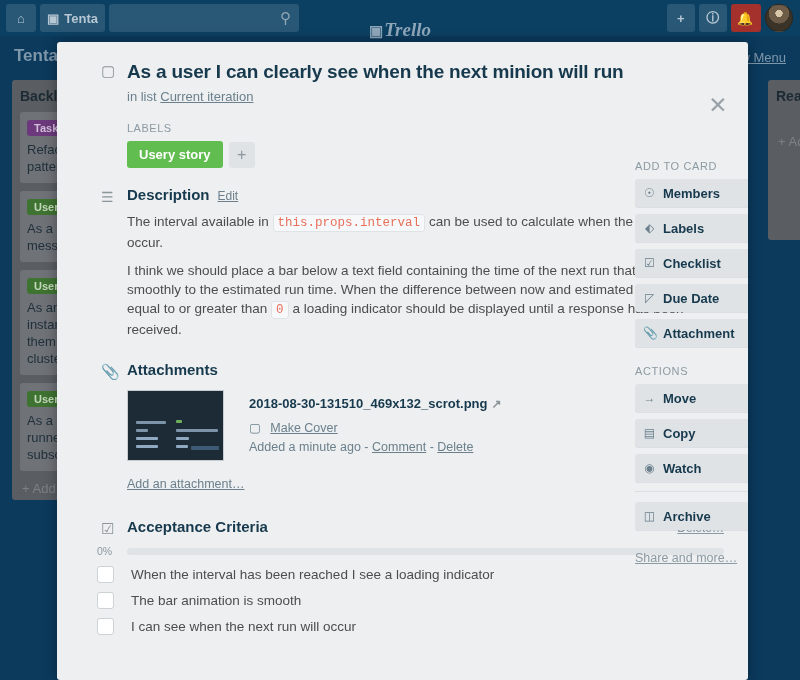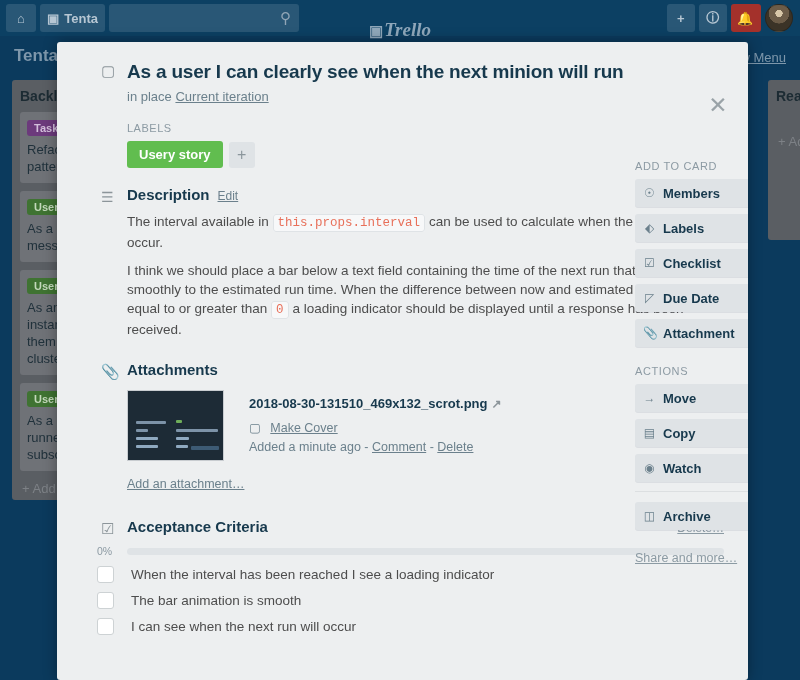--- a/index.html
+++ b/index.html
@@ -265,21 +265,21 @@
   </div>
 </div>
 
 <div id="card-modal">
   <div class="modal-inner">
 
     <div id="card-title-row">
       <span class="ico" style="top:2px;font-size:15px;">▢</span>
       <div id="card-title">As a user I can clearly see when the next minion will run</div>
       <div id="card-subtitle">
-        <span>in place</span>
+        <span>in list</span>
         <a href="#">Current iteration</a>
       </div>
     </div>
 
     <div class="section">
       <div class="micro-label">LABELS</div>
       <div id="labels-row">
         <div class="card-label">Usery story</div>
         <div class="label-add">+</div>
       </div>

